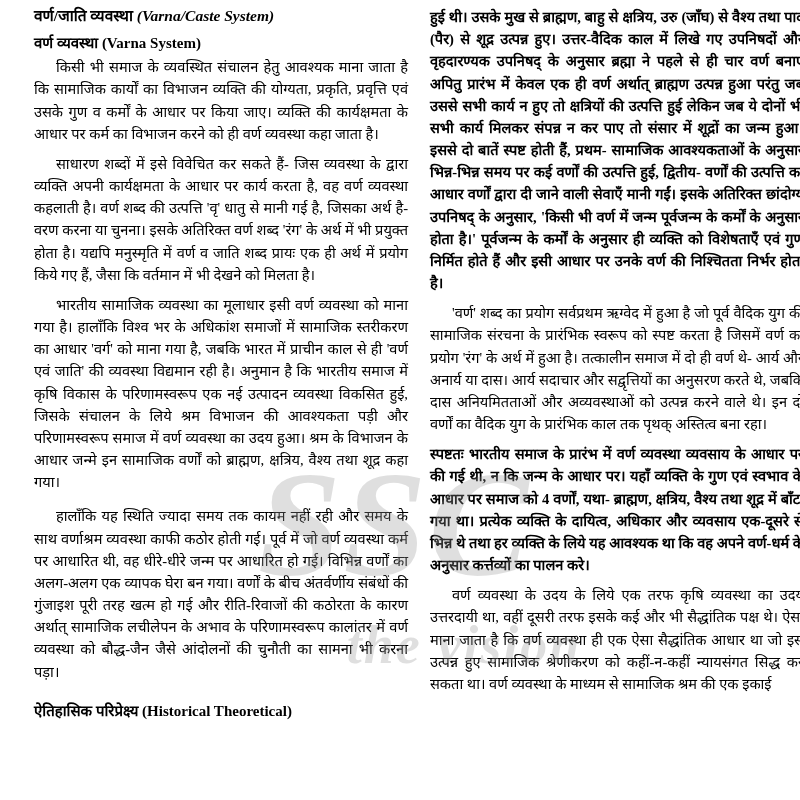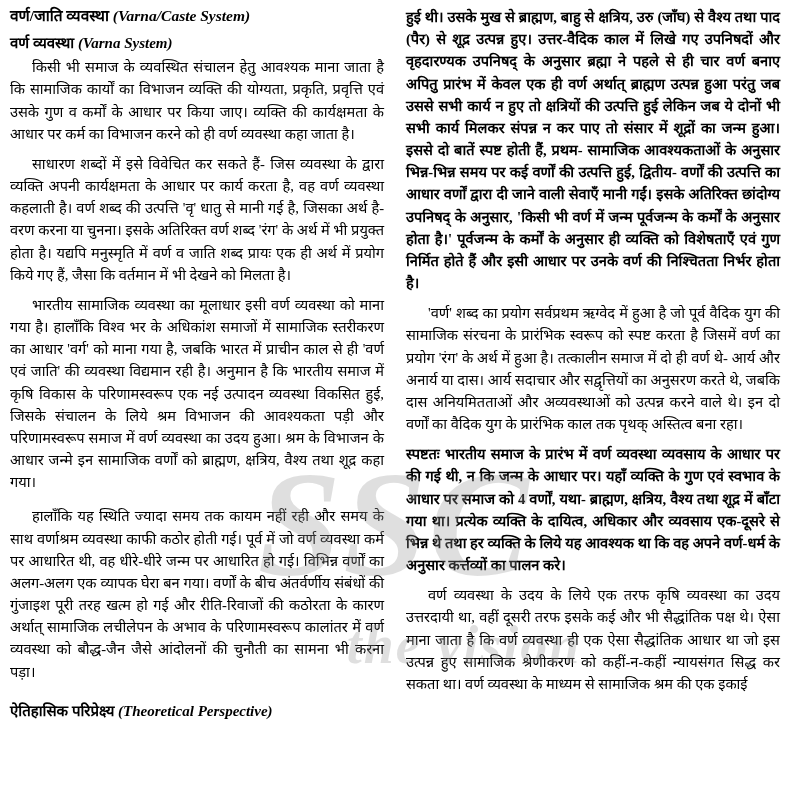--- a/index.html
+++ b/index.html
@@ -55,39 +55,39 @@
     margin-top: -10px;
     margin-left: 120px;
   }
   .columns {
     position: relative;
     z-index: 2;
     display: flex;
     flex-direction: row;
     gap: 22px;
     height: 794px;
+    margin-left: 24px;
   }
   .col {
     width: 374px;
     flex: 0 0 374px;
   }
   h2.section-head {
     font-size: 15.5px;
     font-weight: bold;
     margin: 0 0 4px 0;
     line-height: 1.35;
   }
   h3.sub-head {
     font-size: 15px;
     font-weight: bold;
     margin: 6px 0 3px 0;
     line-height: 1.35;
   }
   h3.sub-head .eng {
-    font-style: italic;
     font-weight: bold;
   }
   h2.section-head .eng {
     font-style: italic;
     font-weight: bold;
   }
   p.para {
     font-size: 14.6px;
     line-height: 1.52;
     margin: 0 0 3px 0;
@@ -129,21 +129,21 @@
       <div class="spacer-sm"></div>
       <p class="para">साधारण शब्दों में इसे विवेचित कर सकते हैं- जिस व्यवस्था के द्वारा व्यक्ति अपनी कार्यक्षमता के आधार पर कार्य करता है, वह वर्ण व्यवस्था कहलाती है। वर्ण शब्द की उत्पत्ति 'वृ' धातु से मानी गई है, जिसका अर्थ है- वरण करना या चुनना। इसके अतिरिक्त वर्ण शब्द 'रंग' के अर्थ में भी प्रयुक्त होता है। यद्यपि मनुस्मृति में वर्ण व जाति शब्द प्रायः एक ही अर्थ में प्रयोग किये गए हैं, जैसा कि वर्तमान में भी देखने को मिलता है।</p>
       <div class="spacer-sm"></div>
       <p class="para">भारतीय सामाजिक व्यवस्था का मूलाधार इसी वर्ण व्यवस्था को माना गया है। हालाँकि विश्व भर के अधिकांश समाजों में सामाजिक स्तरीकरण का आधार 'वर्ग' को माना गया है, जबकि भारत में प्राचीन काल से ही 'वर्ण एवं जाति' की व्यवस्था विद्यमान रही है। अनुमान है कि भारतीय समाज में कृषि विकास के परिणामस्वरूप एक नई उत्पादन व्यवस्था विकसित हुई, जिसके संचालन के लिये श्रम विभाजन की आवश्यकता पड़ी और परिणामस्वरूप समाज में वर्ण व्यवस्था का उदय हुआ। श्रम के विभाजन के आधार जन्मे इन सामाजिक वर्णों को ब्राह्मण, क्षत्रिय, वैश्य तथा शूद्र कहा गया।</p>
       <div class="spacer-md"></div>
       <p class="para">हालाँकि यह स्थिति ज्यादा समय तक कायम नहीं रही और समय के साथ वर्णाश्रम व्यवस्था काफी कठोर होती गई। पूर्व में जो वर्ण व्यवस्था कर्म पर आधारित थी, वह धीरे-धीरे जन्म पर आधारित हो गई। विभिन्न वर्णों का अलग-अलग एक व्यापक घेरा बन गया। वर्णों के बीच अंतर्वर्णीय संबंधों की गुंजाइश पूरी तरह खत्म हो गई और रीति-रिवाजों की कठोरता के कारण अर्थात् सामाजिक लचीलेपन के अभाव के परिणामस्वरूप कालांतर में वर्ण व्यवस्था को बौद्ध-जैन जैसे आंदोलनों की चुनौती का सामना भी करना पड़ा।</p>
       <div class="spacer-md"></div>
 
       <h3 class="sub-head">
         <span>ऐतिहासिक परिप्रेक्ष्य</span>
-        <span class="eng">(Theoretical Perspective)</span>
+        <span class="eng">(Historical Theoretical)</span>
       </h3>
     </div>
 
     <div class="col">
       <p class="para noindent">हुई थी। उसके मुख से ब्राह्मण, बाहु से क्षत्रिय, उरु (जाँघ) से वैश्य तथा पाद (पैर) से शूद्र उत्पन्न हुए। उत्तर-वैदिक काल में लिखे गए उपनिषदों और वृहदारण्यक उपनिषद् के अनुसार ब्रह्मा ने पहले से ही चार वर्ण बनाए अपितु प्रारंभ में केवल एक ही वर्ण अर्थात् ब्राह्मण उत्पन्न हुआ परंतु जब उससे सभी कार्य न हुए तो क्षत्रियों की उत्पत्ति हुई लेकिन जब ये दोनों भी सभी कार्य मिलकर संपन्न न कर पाए तो संसार में शूद्रों का जन्म हुआ। इससे दो बातें स्पष्ट होती हैं, प्रथम- सामाजिक आवश्यकताओं के अनुसार भिन्न-भिन्न समय पर कई वर्णों की उत्पत्ति हुई, द्वितीय- वर्णों की उत्पत्ति का आधार वर्णों द्वारा दी जाने वाली सेवाएँ मानी गईं। इसके अतिरिक्त छांदोग्य उपनिषद् के अनुसार, 'किसी भी वर्ण में जन्म पूर्वजन्म के कर्मों के अनुसार होता है।' पूर्वजन्म के कर्मों के अनुसार ही व्यक्ति को विशेषताएँ एवं गुण निर्मित होते हैं और इसी आधार पर उनके वर्ण की निश्चितता निर्भर होता है।</p>
       <div class="spacer-sm"></div>
       <p class="para">'वर्ण' शब्द का प्रयोग सर्वप्रथम ऋग्वेद में हुआ है जो पूर्व वैदिक युग की सामाजिक संरचना के प्रारंभिक स्वरूप को स्पष्ट करता है जिसमें वर्ण का प्रयोग 'रंग' के अर्थ में हुआ है। तत्कालीन समाज में दो ही वर्ण थे- आर्य और अनार्य या दास। आर्य सदाचार और सद्वृत्तियों का अनुसरण करते थे, जबकि दास अनियमितताओं और अव्यवस्थाओं को उत्पन्न करने वाले थे। इन दो वर्णों का वैदिक युग के प्रारंभिक काल तक पृथक् अस्तित्व बना रहा।</p>
       <div class="spacer-sm"></div>
 
 

